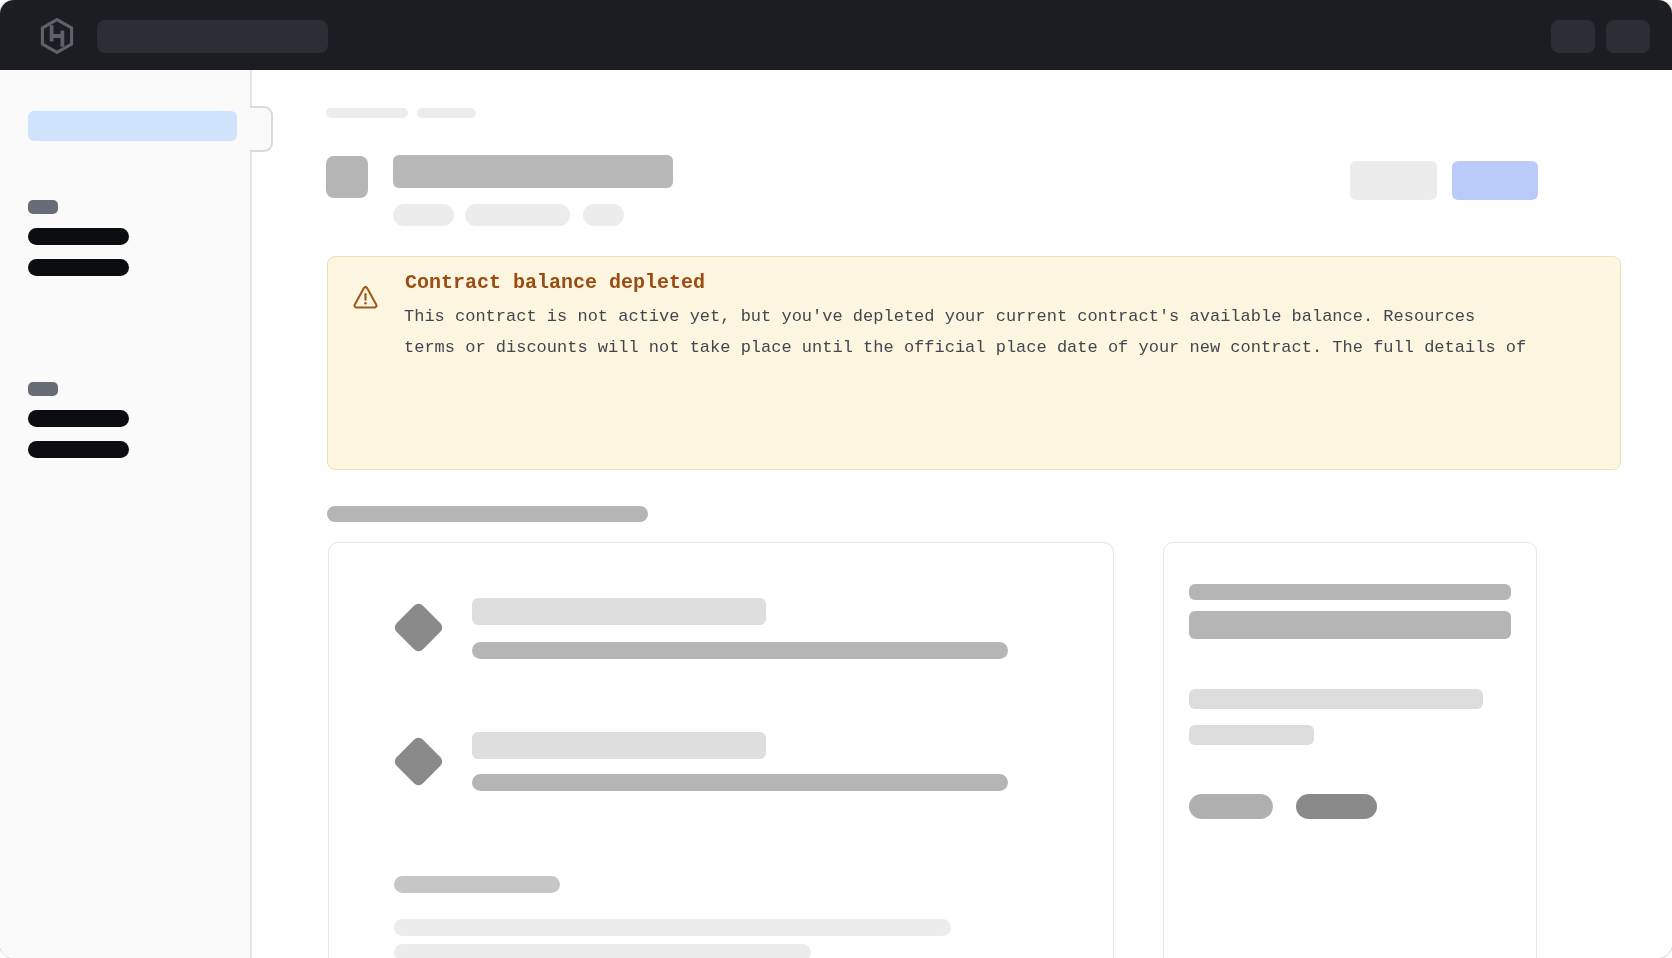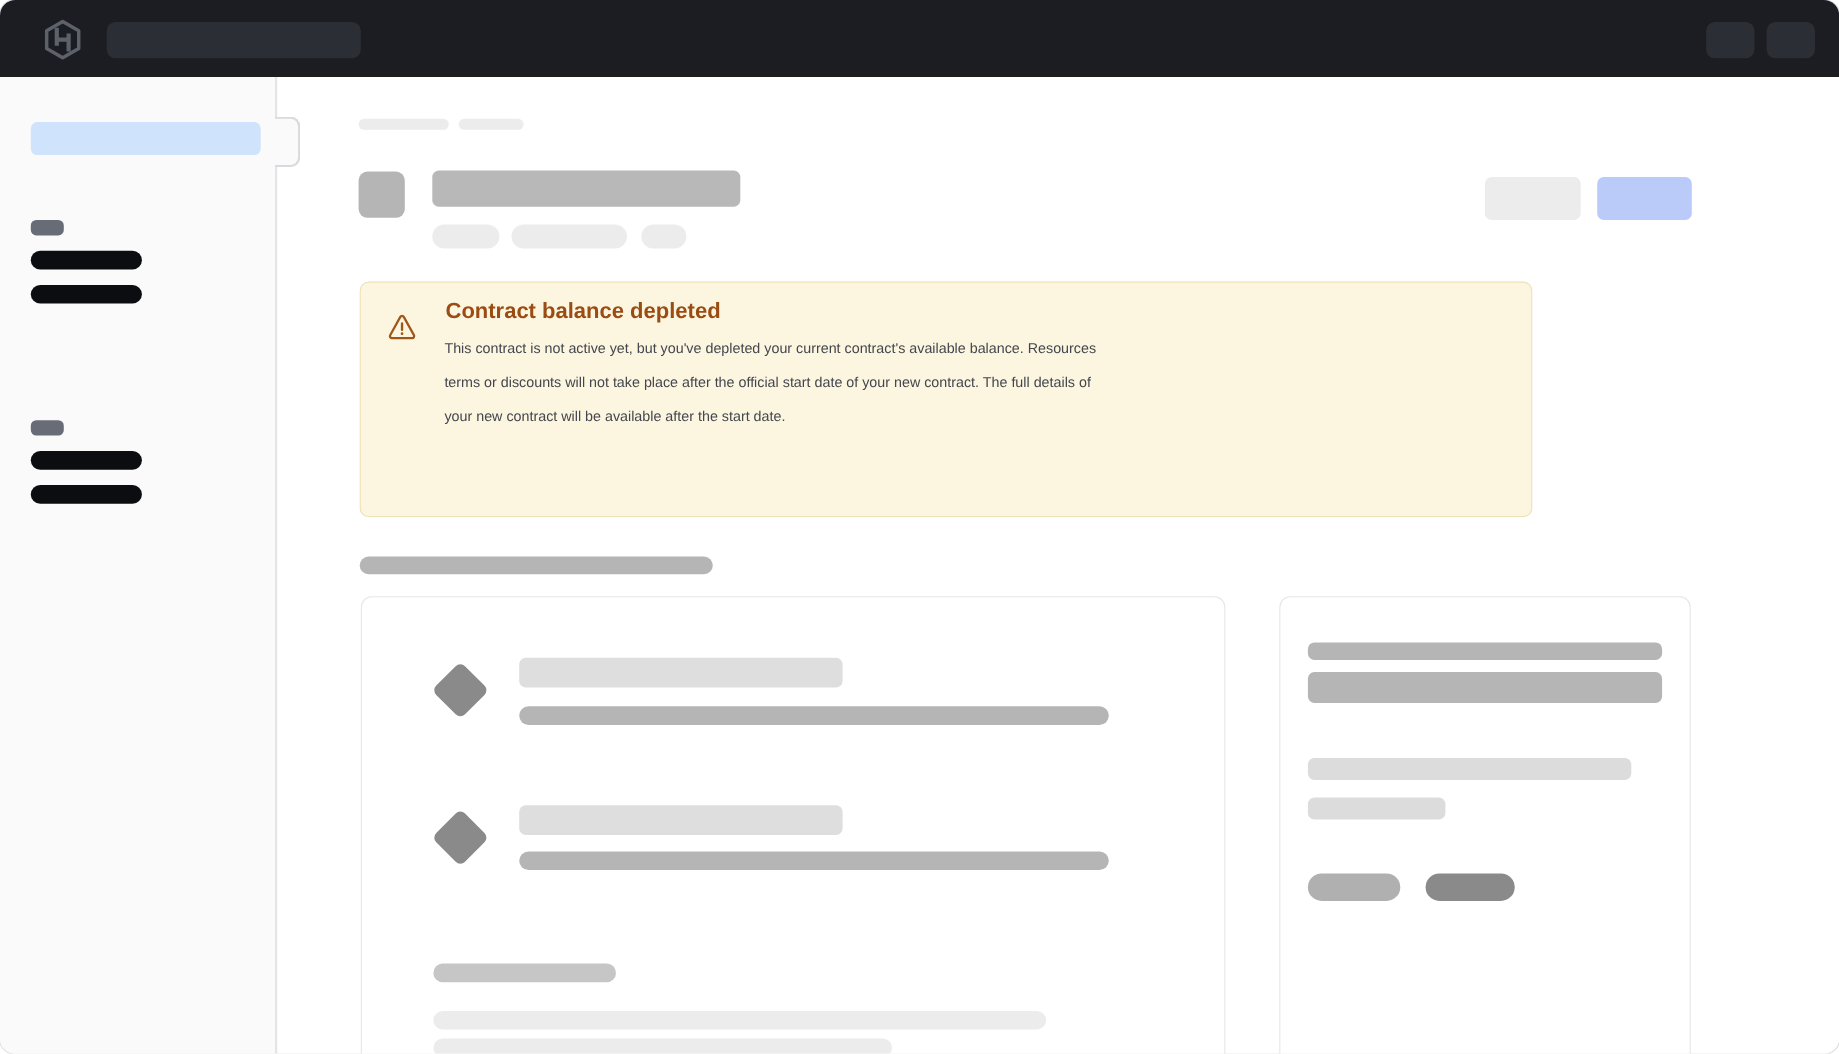--- a/index.html
+++ b/index.html
@@ -23,25 +23,25 @@
   .crumb{position:absolute;top:108px;height:10px;border-radius:5px;background:#ececec;}
   .crumb.c1{left:326px;width:82px;} .crumb.c2{left:417px;width:59px;}
   .title-icon{position:absolute;left:326px;top:156px;width:42px;height:42px;border-radius:8px;background:#b5b5b5;}
   .title-bar{position:absolute;left:393px;top:155px;width:280px;height:33px;border-radius:6px;background:#b8b8b8;}
   .meta-pill{position:absolute;top:204px;height:22px;border-radius:11px;background:#ececec;}
   .meta-pill.m1{left:393px;width:61px;} .meta-pill.m2{left:465px;width:105px;} .meta-pill.m3{left:583px;width:41px;}
   .head-btn{position:absolute;top:161px;height:39px;border-radius:6px;}
   .head-btn.secondary{left:1350px;width:87px;background:#ececec;}
   .head-btn.primary{left:1452px;width:86px;background:#bacbfa;}
   
-  .alert{position:absolute;left:327px;top:256px;width:1066px;height:214px;box-sizing:border-box;
-         background:#fcf6e1;border:1px solid #eee1b8;border-radius:8px;}
+  .alert{position:absolute;left:327px;top:256px;width:1294px;height:214px;box-sizing:border-box;
+         background:#fcf6e1;border:1px solid #eee1b8;border-radius:8px;font-family:Liberation Mono, monospace;}
   .alert-icon{position:absolute;left:24px;top:27px;width:27px;height:27px;color:#a05617;}
   .alert-title{position:absolute;left:77px;top:12px;font-size:20px;font-weight:bold;color:#9b4c13;line-height:28px;}
-  .alert-body{position:absolute;left:76px;top:44px;width:1120px;font-size:13px;line-height:31px;color:#43464d;}
+  .alert-body{position:absolute;left:76px;top:44px;width:1120px;font-size:17px;line-height:31px;color:#43464d;}
   .alert-body div{white-space:nowrap;}
   
   .section-bar{position:absolute;left:327px;top:506px;width:321px;height:16px;border-radius:8px;background:#b5b5b5;}
   .card{position:absolute;top:542px;height:450px;box-sizing:border-box;background:#ffffff;
         border:1px solid #e5e6e8;border-radius:10px;}
   .card.main{left:328px;width:786px;}
   .card.side{left:1163px;width:374px;}
   .diamond{position:absolute;width:37px;height:37px;border-radius:6px;background:#8a8a8a;transform:rotate(45deg);}
   .d1{left:71px;top:66px;} .d2{left:71px;top:200px;}
   .sk{position:absolute;border-radius:6px;}
@@ -103,22 +103,21 @@
     <span class="alert-icon">
       <svg width="27" height="27" viewBox="0 0 24 24" fill="none" stroke="currentColor">
         <path d="M10.6 3.6 L2.4 18.4 a1.6 1.6 0 0 0 1.4 2.4 H20.2 a1.6 1.6 0 0 0 1.4 -2.4 L13.4 3.6 a1.6 1.6 0 0 0 -2.8 0 Z" stroke-width="1.8" stroke-linejoin="round"></path>
         <path d="M12 9 V14" stroke-width="1.9" stroke-linecap="round"></path>
         <circle cx="12" cy="17.2" r="1.1" fill="currentColor" stroke="none"></circle>
       </svg>
     </span>
     <div class="alert-title">Contract balance depleted</div>
     <div class="alert-body">
       <div>This contract is not active yet, but you've depleted your current contract's available balance. Resources</div>
-      <div>terms or discounts will not take place after the official start date of your new contract. The full details of</div>
-      <div>your new contract will be available after the start date.</div>
+      <div>terms or discounts will not take place until the official place date of your new contract. The full details of</div>
     </div>
   </section>
 
   <div class="section-bar"></div>
 
   <div class="card main">
     <div class="diamond d1"></div>
     <div class="sk row-title r1"></div>
     <div class="sk row-sub r1"></div>
     <div class="diamond d2"></div>

